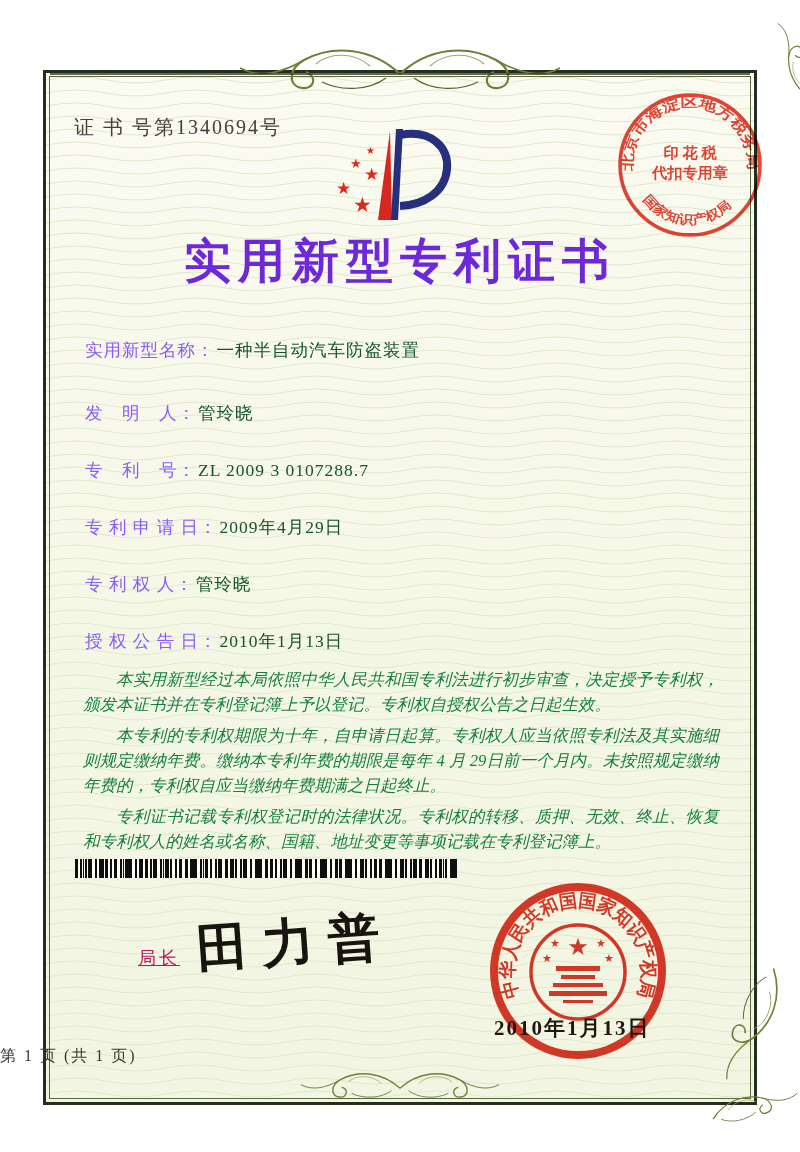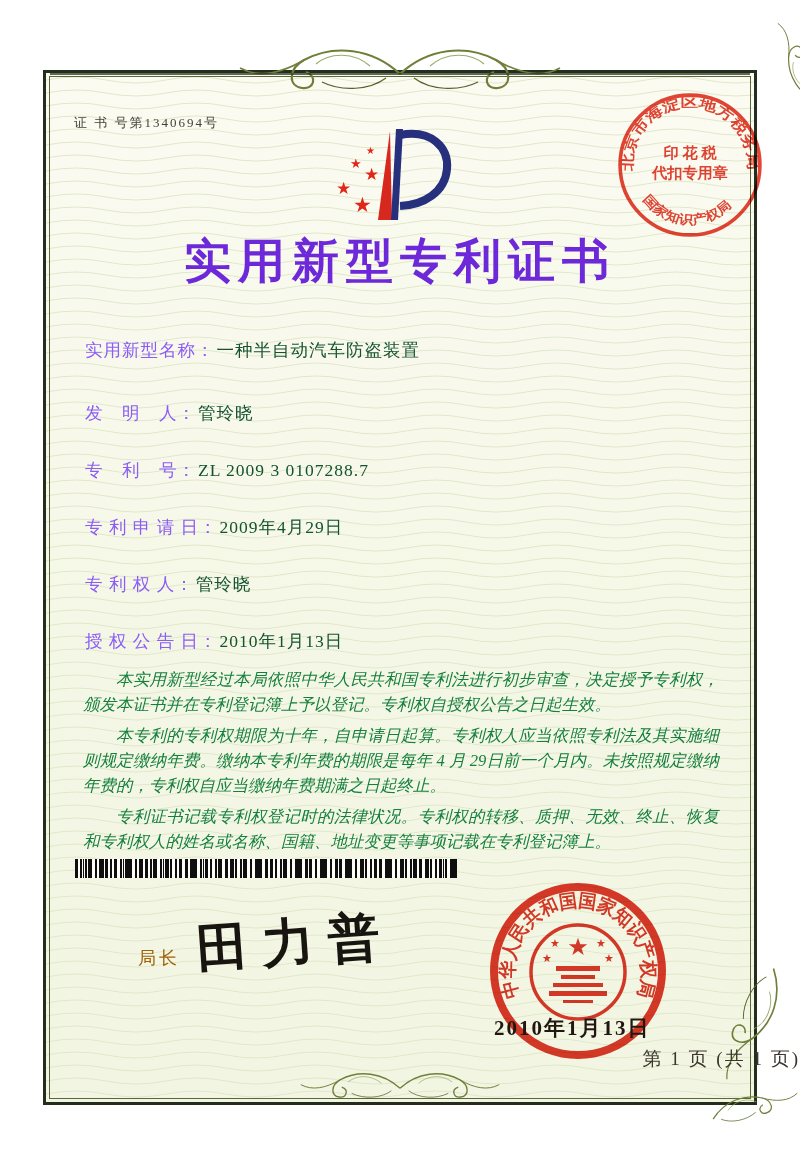--- a/index.html
+++ b/index.html
@@ -8,49 +8,49 @@
 
   
   #frame{position:absolute;left:43px;top:70px;width:714px;height:1035px;
          border:3px solid #242e1c;box-sizing:border-box;background:#f7f8ec;}
   #frame-inner{position:absolute;left:3px;top:3px;right:3px;bottom:3px;
          border:1px solid #5a663b;}
   #guilloche{position:absolute;left:0;top:0;width:100%;height:100%;}
 
   .abs{position:absolute;}
 
-  #cert-no{left:74px;top:114px;font-size:13px;letter-spacing:2px;color:#45403a;}
+  #cert-no{left:74px;top:114px;font-size:20px;letter-spacing:2px;color:#45403a;}
   #title{left:0;top:230px;width:100%;text-align:center;font-size:47px;font-weight:bold;
          letter-spacing:7px;color:#6d28d9;font-family:"Liberation Sans","DejaVu Sans",sans-serif;}
 
   .field{left:85px;font-size:17.5px;letter-spacing:1px;color:#44403a;white-space:nowrap;}
   .field .lbl{color:#8b5cf6;}
   .field .val{margin-left:2px;color:#14532d;}
 
   #paragraphs{left:83px;top:667px;width:636px;font-size:16.5px;line-height:25px;
               text-align:justify;color:#15803d;font-style:italic;}
   #paragraphs p{margin:0 0 6px 0;text-indent:2em;}
 
   #barcode{left:75px;top:859px;width:382px;height:19px;background-color:#fdfdf6;
     background-image:
       repeating-linear-gradient(90deg,#0e0e0e 0 2px,transparent 2px 5px),
       repeating-linear-gradient(90deg,#0e0e0e 0 1px,transparent 1px 8px),
       repeating-linear-gradient(90deg,#0e0e0e 0 3px,transparent 3px 13px),
       repeating-linear-gradient(90deg,transparent 0 17px,#fdfdf6 17px 21px);}
 
-  #sig-title{left:138px;top:946px;font-size:18px;letter-spacing:3px;color:#a16207;}
+  #sig-title{left:138px;top:946px;font-size:18px;letter-spacing:3px;color:#be185d;text-decoration:underline;}
   #signature{left:196px;top:908px;font-size:52px;letter-spacing:14px;color:#181510;
              transform:rotate(-4deg);font-weight:bold;
              font-family:"DejaVu Serif","Liberation Serif",serif;}
 
   #tax-stamp{left:614px;top:89px;width:152px;height:152px;mix-blend-mode:multiply;opacity:.92;}
   #official-seal{left:483px;top:876px;width:190px;height:190px;mix-blend-mode:multiply;opacity:.95;}
   #seal-date{left:494px;top:1014px;font-size:21px;letter-spacing:2px;color:#201710;font-weight:bold;}
 
-  #footer{left:0;top:1046px;width:100%;text-align:right;font-size:19px;letter-spacing:2px;color:#3c372d;}
+  #footer{left:0;top:1046px;width:100%;text-align:left;font-size:16px;letter-spacing:2px;color:#3c372d;}
 
   #logo{left:328px;top:126px;width:140px;height:112px;}
 </style>
 </head>
 <body>
 
 <div id="page">
 
   <div id="frame">
     <svg id="guilloche" xmlns="http://www.w3.org/2000/svg" width="100%" height="100%" preserveAspectRatio="none">

